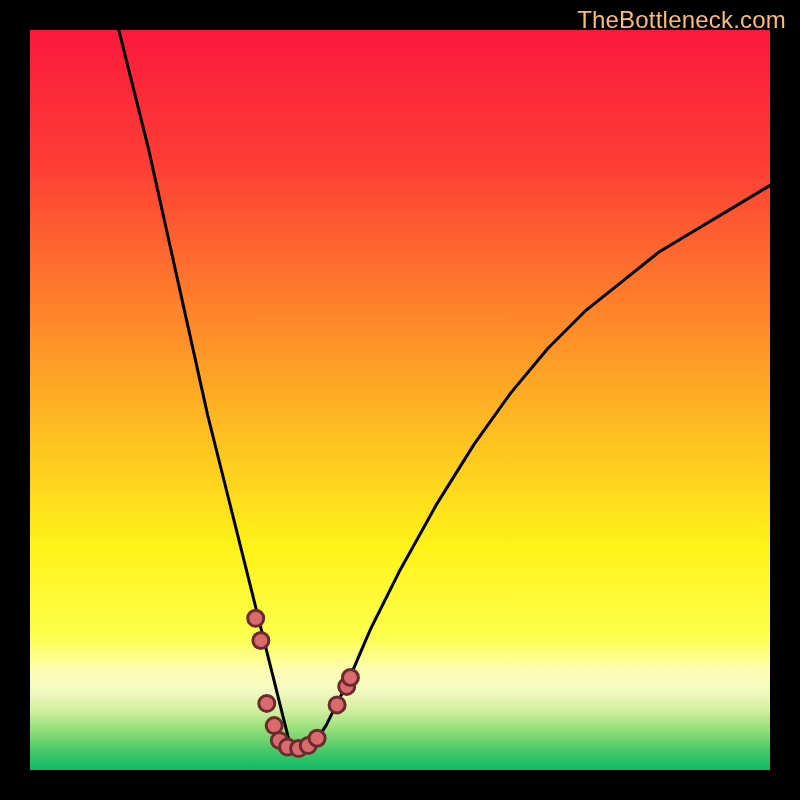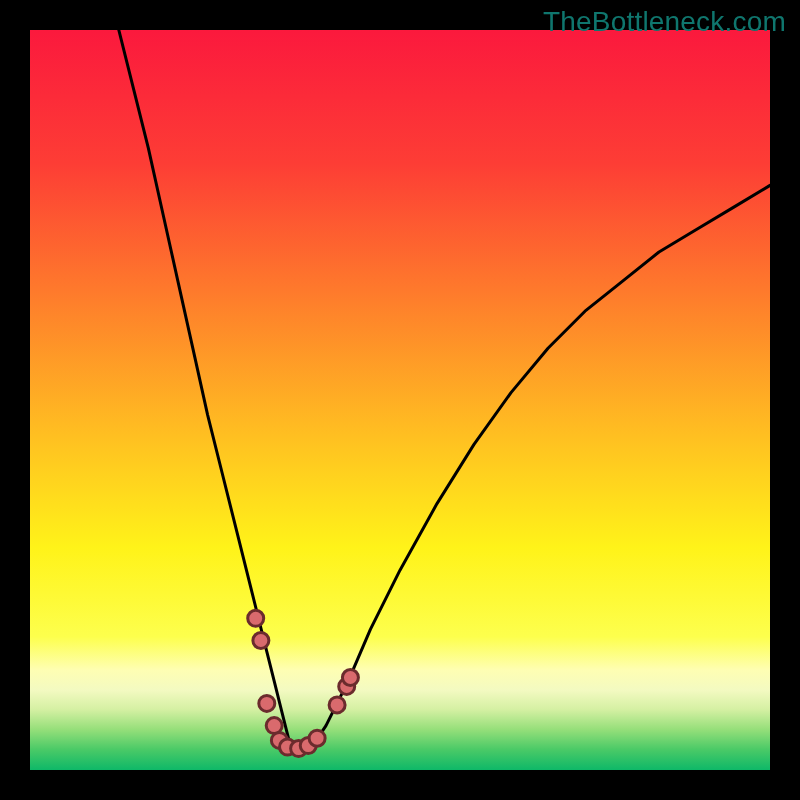--- a/index.html
+++ b/index.html
@@ -22,22 +22,22 @@
     left: 30px;
     top: 30px;
     width: 740px;
     height: 740px;
     overflow: hidden;
   }
   .watermark {
     position: absolute;
     top: 6px;
     right: 14px;
-    color: #0f766e;
-    font-size: 28px;
+    color: #fdba74;
+    font-size: 24px;
     font-weight: 500;
     letter-spacing: 0.2px;
     z-index: 10;
     user-select: none;
   }
   svg {
     display: block;
     width: 740px;
     height: 740px;
   }

